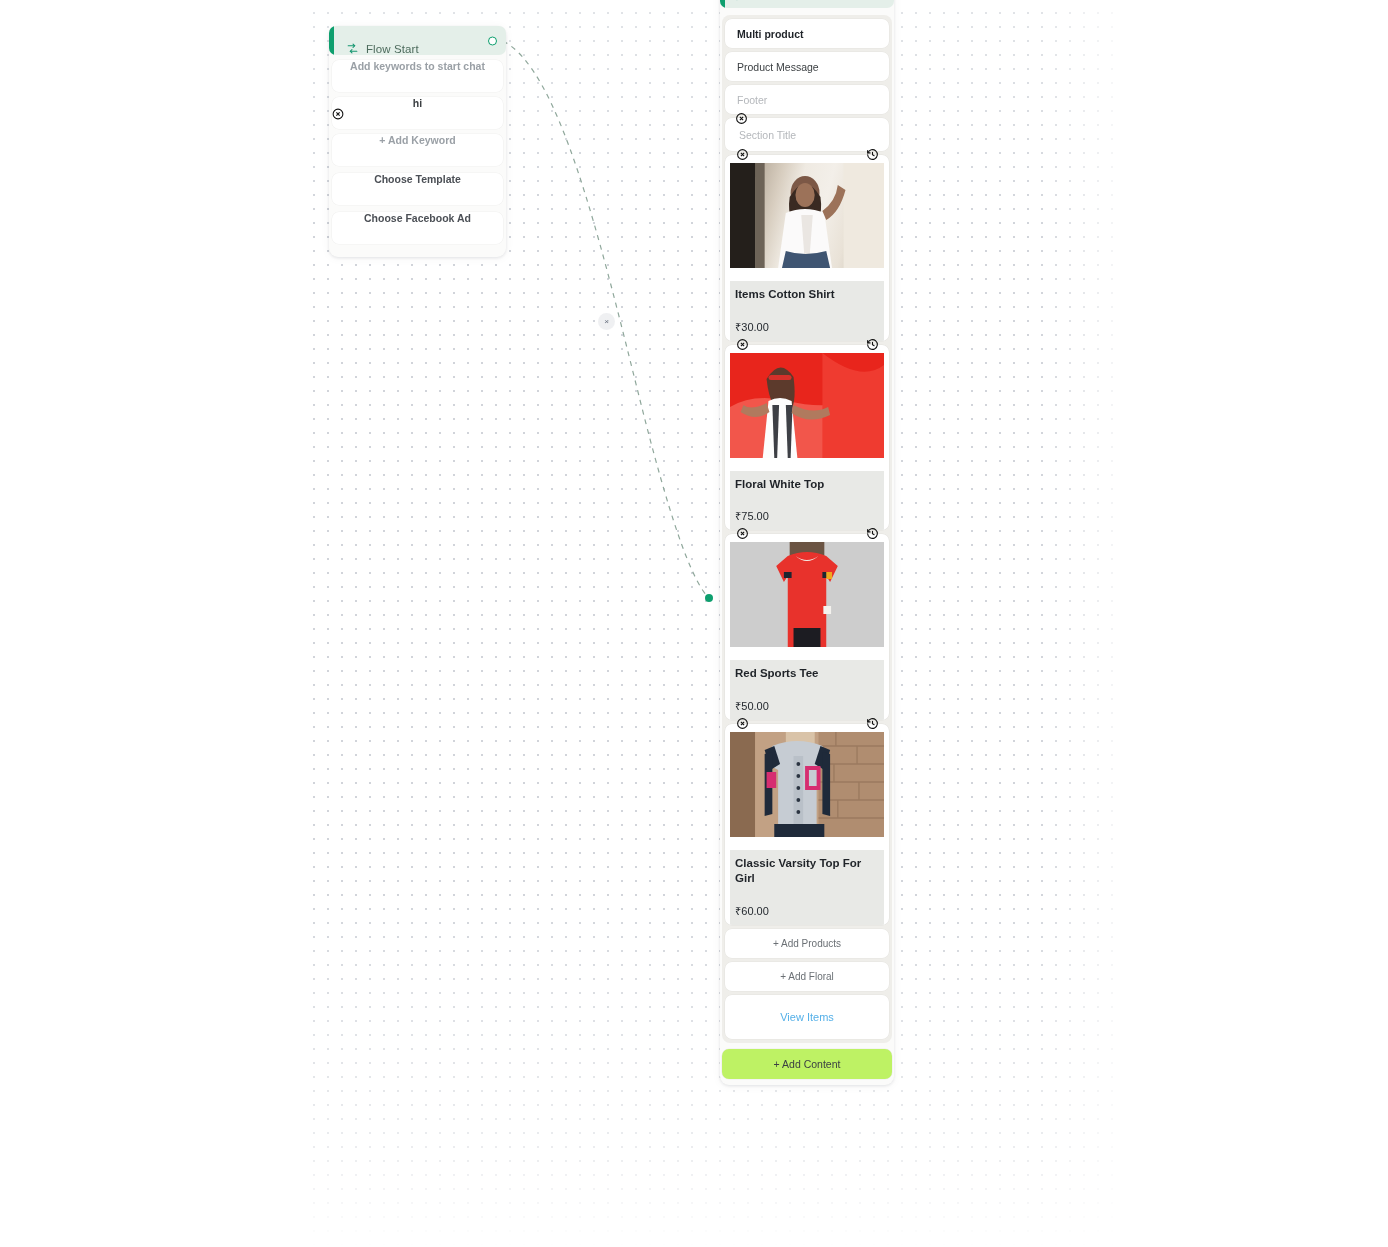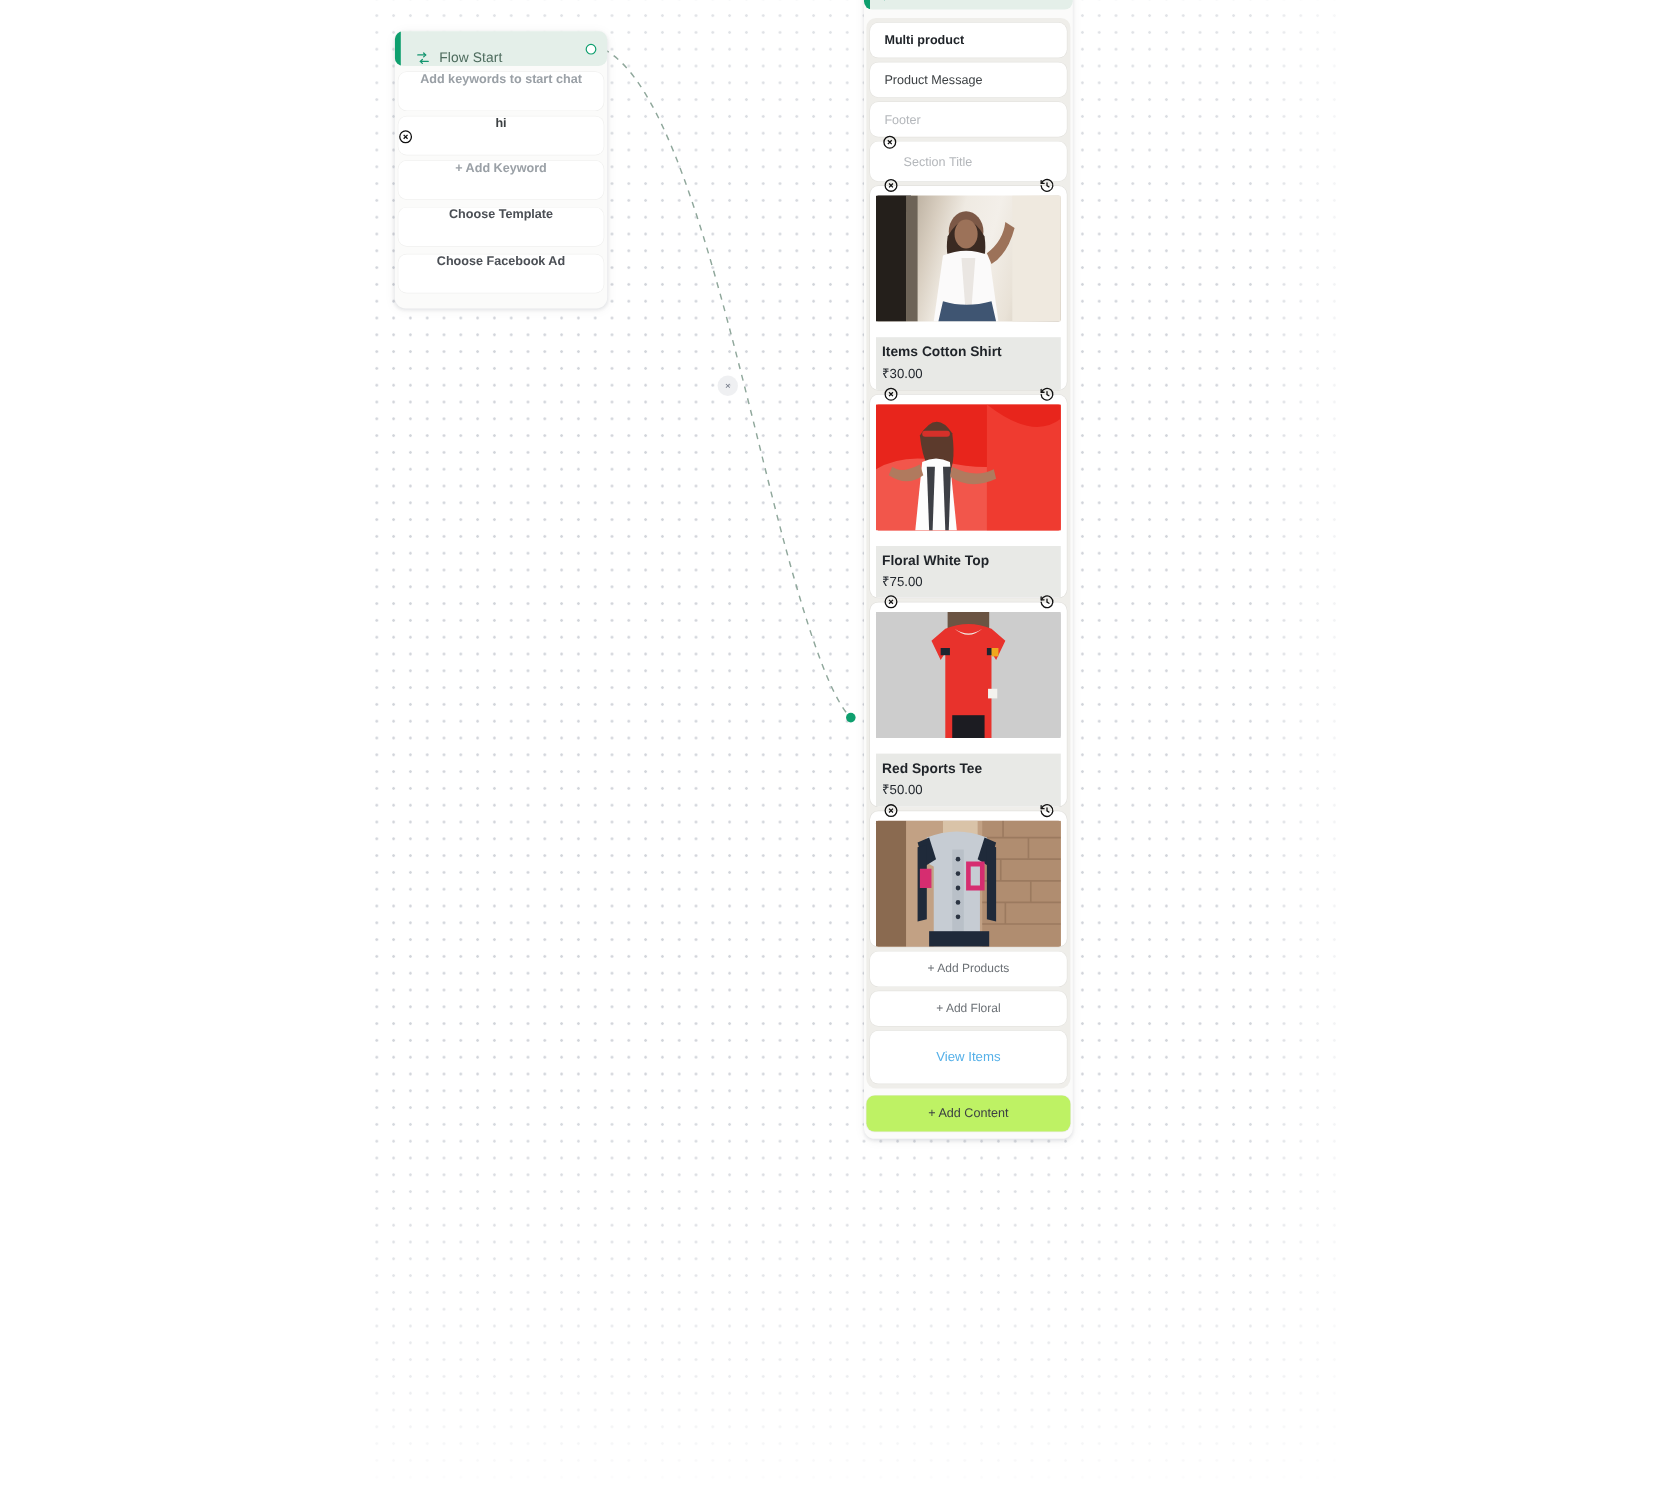--- a/index.html
+++ b/index.html
@@ -176,21 +176,21 @@
   .mg-row.normal { color: #3c4043; }
   .mg-row.placeholder { color: #b4b7bb; }
 
   .sec-title-wrap { position: relative; margin-bottom: 4px; }
   .sec-title-wrap .delbtn { position: absolute; left: 10px; top: -6px; z-index: 3; }
   .sec-title {
     min-height: 33px;
     background: #ffffff;
     border-radius: 7px;
     display: flex; align-items: center;
-    padding: 0 28px;
+    padding: 0 14px;
     font-size: 10.5px;
     color: #b4b7bb;
     box-shadow: 0 0 0 .6px rgba(0,0,0,.04);
   }
 
   
   .prod-wrap { position: relative; margin-bottom: 4px; }
   .prod-wrap .delbtn { position: absolute; left: 11px; top: -7px; z-index: 3; }
   .prod-wrap .histbtn { position: absolute; right: 10px; top: -7px; z-index: 3; }
   .prod-card {
@@ -214,21 +214,21 @@
   }
   .prod-name {
     font-size: 11.5px;
     font-weight: bold;
     color: #1f2328;
     line-height: 1.28;
   }
   .prod-price {
     font-size: 11px;
     color: #24292f;
-    margin-top: 1px;
+    margin-top: 17px;
   }
 
   .mg-btn {
     margin: 0 0 4px 0;
     height: 29px;
     background: #ffffff;
     border-radius: 7px;
     display: flex; align-items: center; justify-content: center;
     font-size: 10px;
     color: #6b7075;
@@ -492,20 +492,24 @@
               <circle cx="71" cy="44" r="2" fill="#2b3442"></circle>
               <circle cx="71" cy="56" r="2" fill="#2b3442"></circle>
               <circle cx="71" cy="68" r="2" fill="#2b3442"></circle>
               <circle cx="71" cy="80" r="2" fill="#2b3442"></circle>
               <path d="M78 34 h16 v24 h-16z" fill="#d62d70"></path>
               <path d="M82 38 h8 v16 h-8z" fill="#c6ccd3"></path>
               <path d="M38 40 h10 v16 h-10z" fill="#d62d70"></path>
               <rect x="46" y="92" width="52" height="13" fill="#1f2a3a"></rect>
             </svg>
           </div>
+          <div class="prod-meta">
+            <div class="prod-name">Classic Varsity Top For Girl</div>
+            <div class="prod-price">₹60.00</div>
+          </div>
         </div>
       </div>
 
       <div class="mg-btn">
         <span>+ Add Products</span>
       </div>
       <div class="mg-btn">
         <span>+ Add Floral</span>
       </div>
       <div class="mg-btn view">

